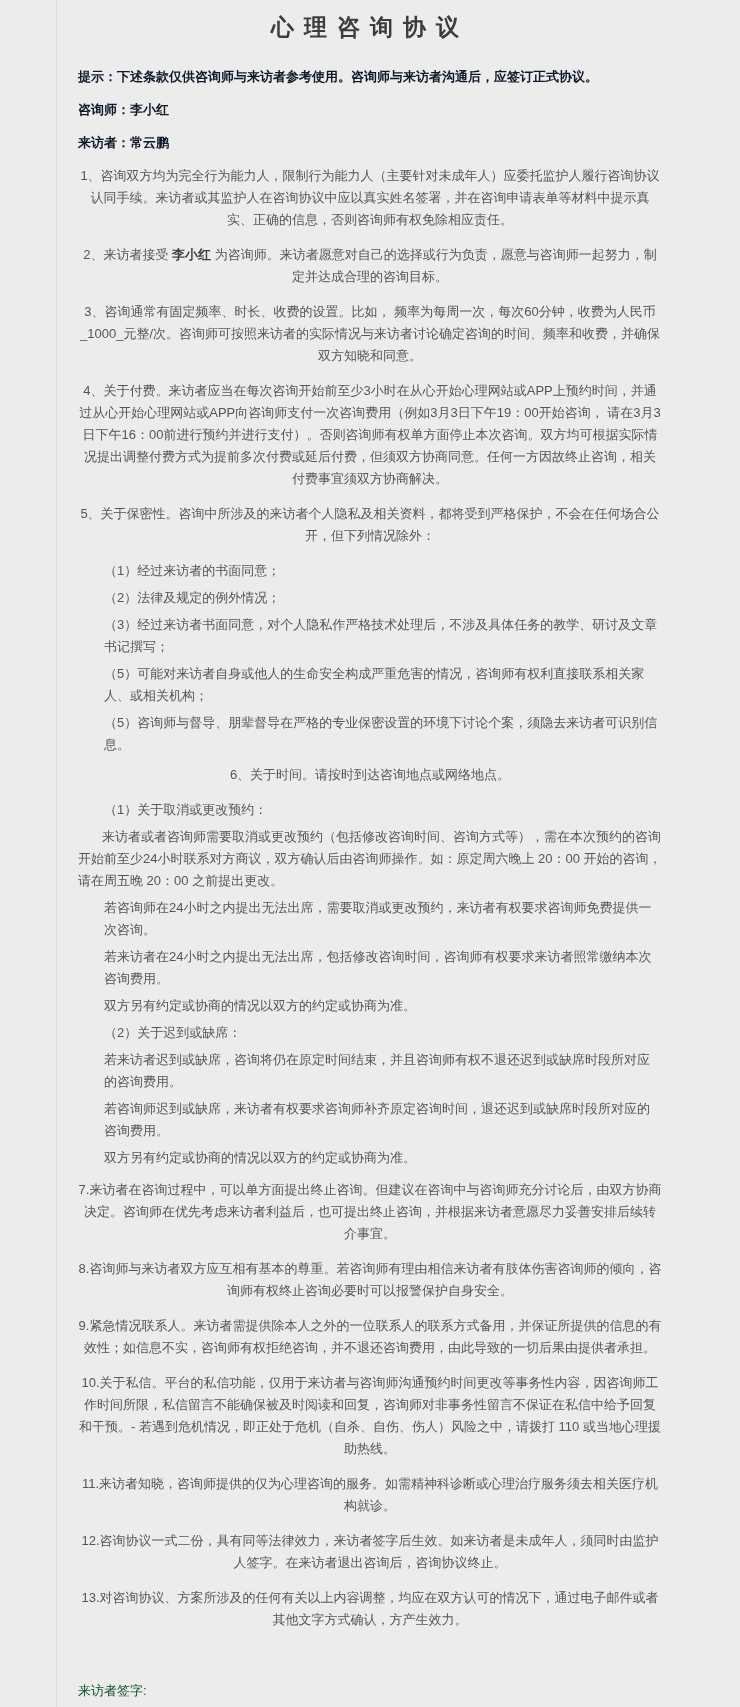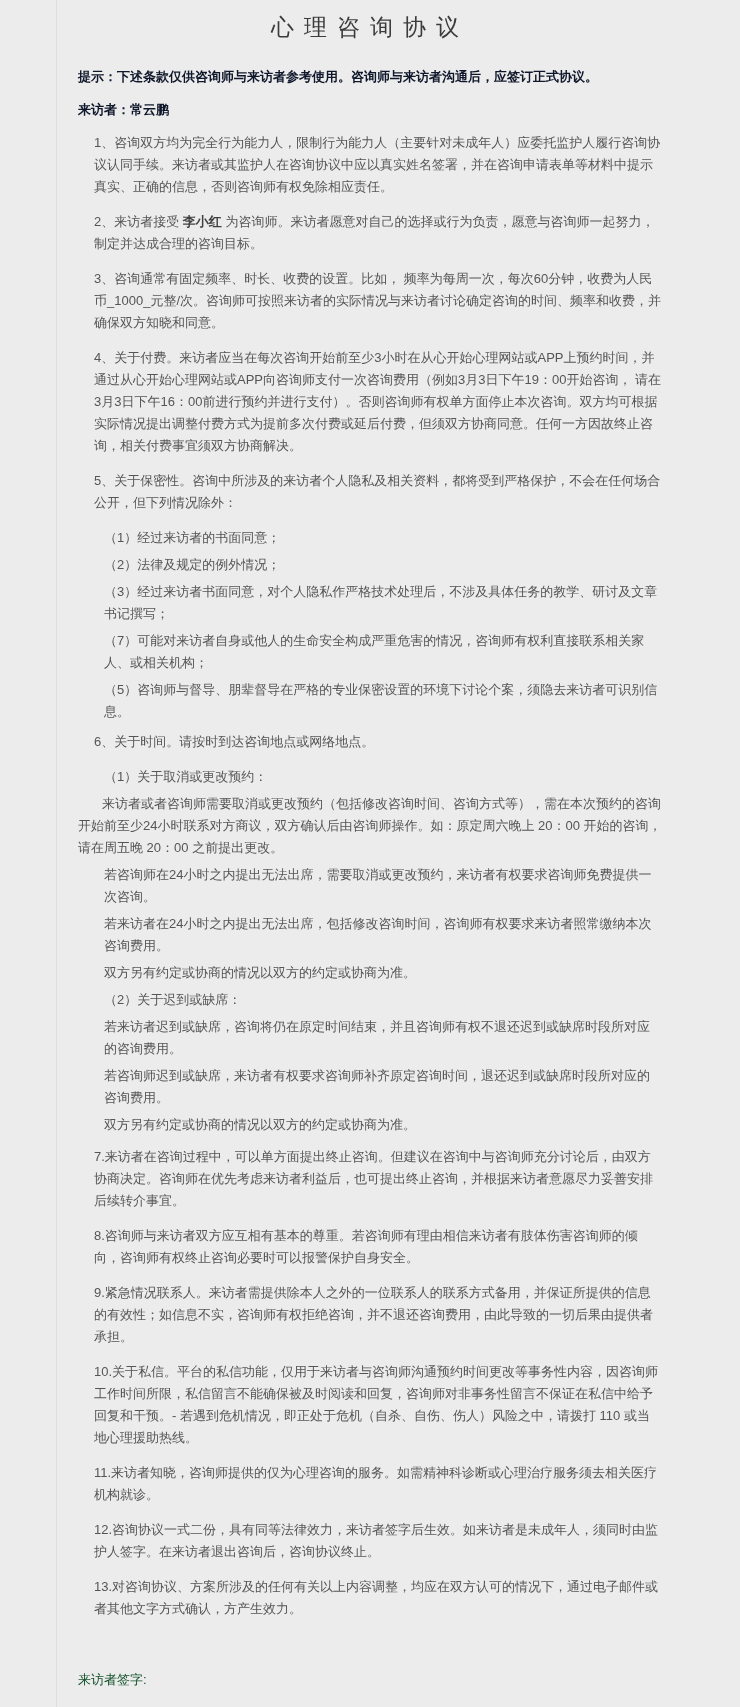--- a/index.html
+++ b/index.html
@@ -19,62 +19,63 @@
   .edge-line{
     position:absolute;
     left:56px;top:0;bottom:0;
     width:1px;
     background:#dfdfdf;
   }
   .title{
     margin:2px 0 22px 0;
     text-align:center;
     font-size:23px;
-    font-weight:400;
+    font-weight:700;
     letter-spacing:10px;
     color:#3c3c3c;
     line-height:34px;
   }
   .meta{
     margin:0 0 11px 0;
     font-weight:700;
     color:#0f172a;
   }
-  .para{margin:0 0 13px 16px;}
+  .para{margin:0 0 13px 0;text-align:center;}
   .sub{margin:0 0 5px 0;padding-left:26px;}
   .tindent{margin:0 0 5px 0;text-indent:24px;}
   .hl{font-weight:700;color:#3f3f3f;}
   .sig-label{margin:49px 0 0 0;color:#14532d;}
 </style>
 </head>
 <body>
 
 <div class="page">
   <div class="edge-line"></div>
 
   <h1 class="title">心理咨询协议</h1>
 
   <p class="meta">提示：下述条款仅供咨询师与来访者参考使用。咨询师与来访者沟通后，应签订正式协议。</p>
 
+  <p class="meta"><span>咨询师：</span><span>李小红</span></p>
 
   <p class="meta"><span>来访者：</span><span>常云鹏</span></p>
 
   <p class="para">1、咨询双方均为完全行为能力人，限制行为能力人（主要针对未成年人）应委托监护人履行咨询协议认同手续。来访者或其监护人在咨询协议中应以真实姓名签署，并在咨询申请表单等材料中提示真实、正确的信息，否则咨询师有权免除相应责任。</p>
 
   <p class="para"><span>2、来访者接受 </span><span class="hl">李小红</span><span> 为咨询师。来访者愿意对自己的选择或行为负责，愿意与咨询师一起努力，制定并达成合理的咨询目标。</span></p>
 
   <p class="para">3、咨询通常有固定频率、时长、收费的设置。比如， 频率为每周一次，每次60分钟，收费为人民币_1000_元整/次。咨询师可按照来访者的实际情况与来访者讨论确定咨询的时间、频率和收费，并确保双方知晓和同意。</p>
 
   <p class="para">4、关于付费。来访者应当在每次咨询开始前至少3小时在从心开始心理网站或APP上预约时间，并通过从心开始心理网站或APP向咨询师支付一次咨询费用（例如3月3日下午19：00开始咨询， 请在3月3日下午16：00前进行预约并进行支付）。否则咨询师有权单方面停止本次咨询。双方均可根据实际情况提出调整付费方式为提前多次付费或延后付费，但须双方协商同意。任何一方因故终止咨询，相关付费事宜须双方协商解决。</p>
 
   <p class="para">5、关于保密性。咨询中所涉及的来访者个人隐私及相关资料，都将受到严格保护，不会在任何场合公开，但下列情况除外：</p>
   <p class="sub">（1）经过来访者的书面同意；</p>
   <p class="sub">（2）法律及规定的例外情况；</p>
   <p class="sub">（3）经过来访者书面同意，对个人隐私作严格技术处理后，不涉及具体任务的教学、研讨及文章书记撰写；</p>
-  <p class="sub">（7）可能对来访者自身或他人的生命安全构成严重危害的情况，咨询师有权利直接联系相关家人、或相关机构；</p>
+  <p class="sub">（5）可能对来访者自身或他人的生命安全构成严重危害的情况，咨询师有权利直接联系相关家人、或相关机构；</p>
   <p class="sub">（5）咨询师与督导、朋辈督导在严格的专业保密设置的环境下讨论个案，须隐去来访者可识别信息。</p>
 
   <p class="para" style="margin-top:8px">6、关于时间。请按时到达咨询地点或网络地点。</p>
   <p class="sub">（1）关于取消或更改预约：</p>
   <p class="tindent">来访者或者咨询师需要取消或更改预约（包括修改咨询时间、咨询方式等），需在本次预约的咨询开始前至少24小时联系对方商议，双方确认后由咨询师操作。如：原定周六晚上 20：00 开始的咨询，请在周五晚 20：00 之前提出更改。</p>
   <p class="sub">若咨询师在24小时之内提出无法出席，需要取消或更改预约，来访者有权要求咨询师免费提供一次咨询。</p>
   <p class="sub">若来访者在24小时之内提出无法出席，包括修改咨询时间，咨询师有权要求来访者照常缴纳本次咨询费用。</p>
   <p class="sub">双方另有约定或协商的情况以双方的约定或协商为准。</p>
   <p class="sub">（2）关于迟到或缺席：</p>
   <p class="sub">若来访者迟到或缺席，咨询将仍在原定时间结束，并且咨询师有权不退还迟到或缺席时段所对应的咨询费用。</p>

